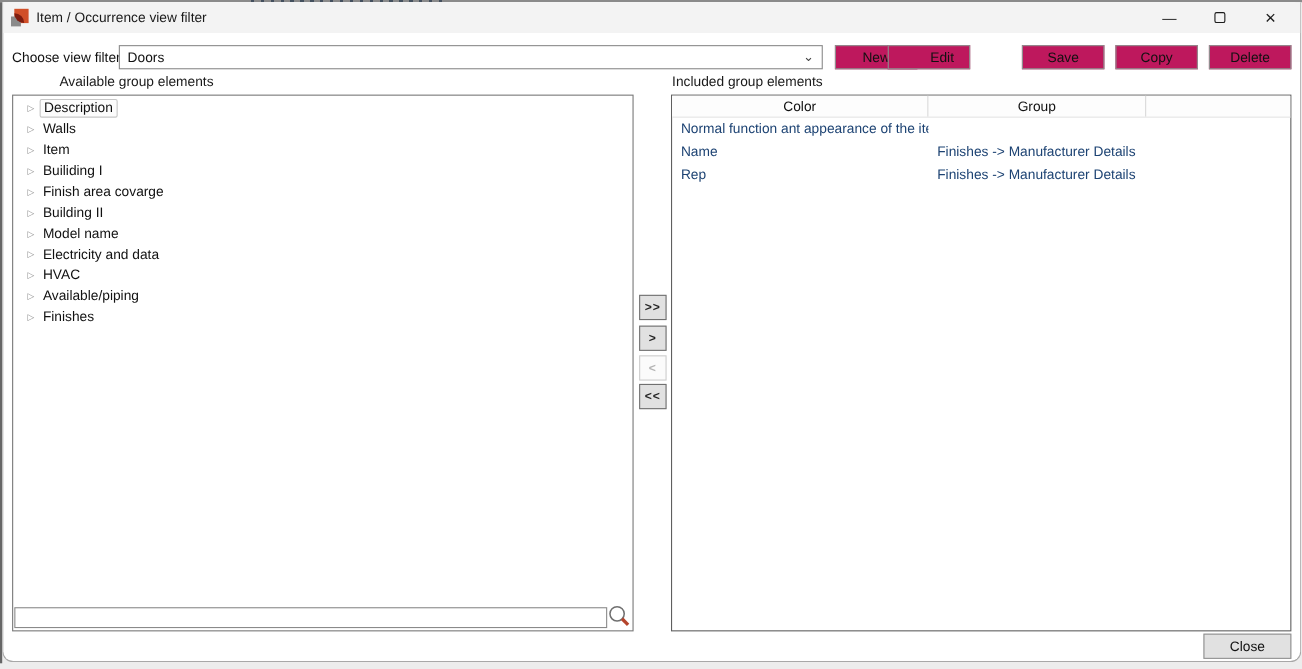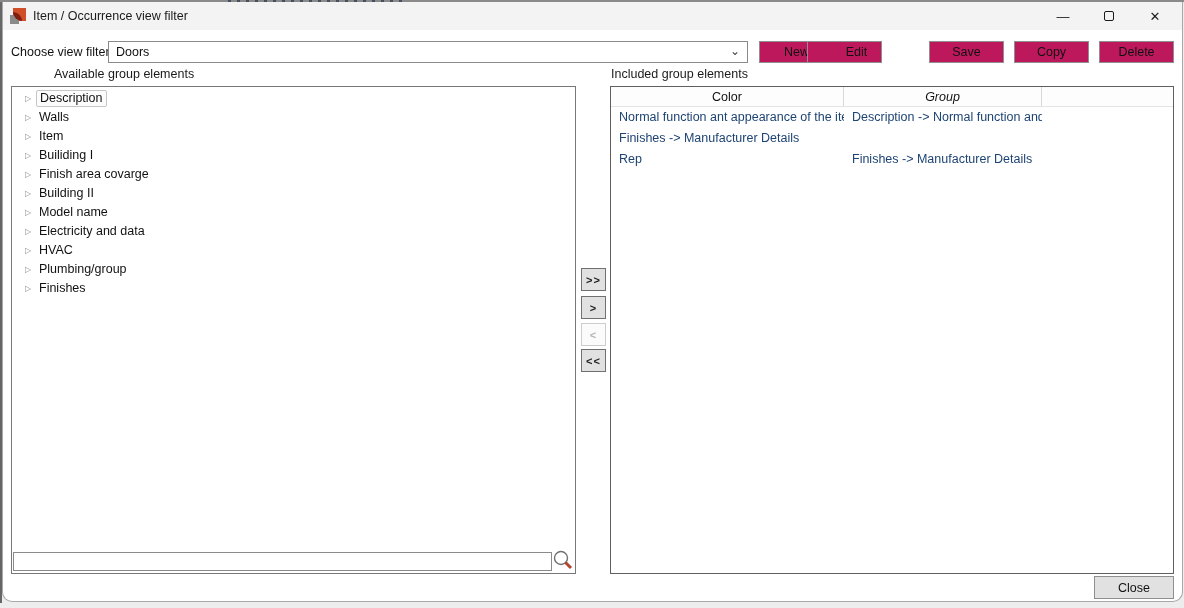--- a/index.html
+++ b/index.html
@@ -75,21 +75,21 @@
   .xfer-r    { top:294px; }
   .xfer-l    { top:321px; background:#fbfbfb; border-color:#cdcdcd; color:#b3b3b3; }
   .xfer-alll { top:347px; }
 
   
   .right-panel { position:absolute; left:607px; top:84px; width:564px; height:488px;
                  background:#fff; border:1px solid #5f5f5f; }
   .grid-header { display:flex; height:20px; border-bottom:1px solid #e4e4e4; background:#fdfdfd; }
   .grid-header .hcell { font-size:12.5px; color:#111; text-align:center; line-height:20px; }
   .hcell.c-label { width:233px; border-right:1px solid #d9d9d9; }
-  .hcell.c-group { width:198px; border-right:1px solid #d9d9d9;font-style:italic; }
+  .hcell.c-group { width:198px; border-right:1px solid #d9d9d9; }
   .hcell.c-extra { flex:1; }
   .grid-row { display:flex; height:21px; }
   .grid-row .cell { font-size:12.5px; color:#1d4373; line-height:21px; white-space:nowrap;
                     overflow:hidden; padding-left:8px; }
   .cell.c-label { width:233px; }
   .cell.c-group { width:198px; }
 
   
   .close-btn { position:absolute; left:1091px; top:574px; width:80px; height:23px;
                background:#e1e1e1; border:1px solid #8f8f8f; font-size:12.5px; color:#111;
@@ -169,21 +169,21 @@
         <div class="tree-item">
           <span class="twisty">▷</span>
           <span class="tree-label">Electricity and data</span>
         </div>
         <div class="tree-item">
           <span class="twisty">▷</span>
           <span class="tree-label">HVAC</span>
         </div>
         <div class="tree-item">
           <span class="twisty">▷</span>
-          <span class="tree-label">Plumbing/group</span>
+          <span class="tree-label">Available/piping</span>
         </div>
         <div class="tree-item">
           <span class="twisty">▷</span>
           <span class="tree-label">Finishes</span>
         </div>
       </div>
 
       <input class="search-box" type="text" placeholder="" style="">
       <svg class="search-icon" viewBox="0 0 23 23">
         <circle cx="10" cy="9" r="6.5" fill="none" stroke="#707070" stroke-width="1.4"></circle>
@@ -197,23 +197,23 @@
     <button class="xfer xfer-alll">&lt;&lt;</button>
 
     <div class="right-panel">
       <div class="grid-header">
         <div class="hcell c-label">Color</div>
         <div class="hcell c-group">Group</div>
         <div class="hcell c-extra"></div>
       </div>
       <div class="grid-row">
         <div class="cell c-label">Normal function ant appearance of the ite</div>
-        <div class="cell c-group">Description -&gt; Normal function and</div>
       </div>
       <div class="grid-row">
+        <div class="cell c-label">Name</div>
         <div class="cell c-group">Finishes -&gt; Manufacturer Details</div>
       </div>
       <div class="grid-row">
         <div class="cell c-label">Rep</div>
         <div class="cell c-group">Finishes -&gt; Manufacturer Details</div>
       </div>
     </div>
 
     <button class="close-btn">Close</button>
 

